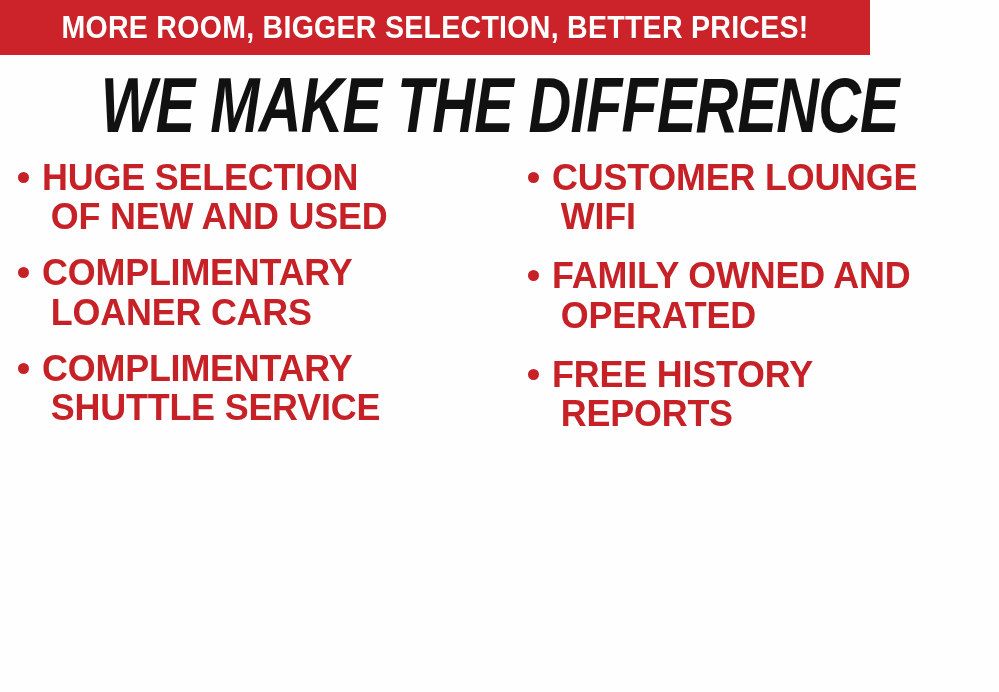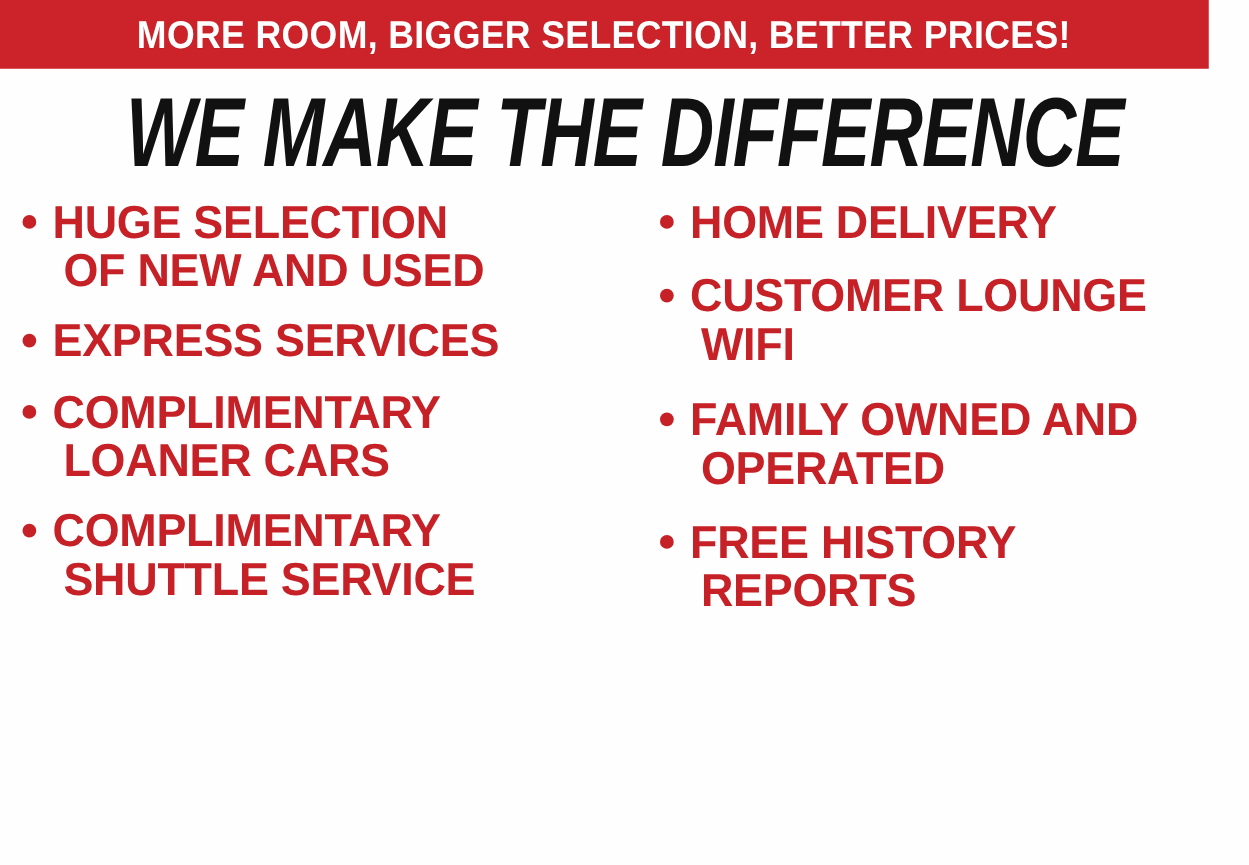--- a/index.html
+++ b/index.html
@@ -19,21 +19,21 @@
     width: 999px;
     height: 692px;
     background: #fefefe;
   }
 
   
   .top-banner {
     position: absolute;
     left: 0;
     top: 0;
-    width: 967px;
+    width: 870px;
     height: 55px;
     background: #cc2229;
     display: flex;
     align-items: center;
     justify-content: center;
   }
   .top-banner-text {
     color: #ffffff;
     font-family: "Liberation Sans", sans-serif;
     font-weight: bold;
@@ -142,26 +142,20 @@
 
     <div class="column column-left">
       <div class="feature-item">
         <span class="bullet-icon"></span>
         <span class="feature-text">
           <span>HUGE SELECTION</span>
           <span class="cont-line">OF NEW AND USED</span>
         </span>
       </div>
 
-      <div class="feature-item">
-        <span class="bullet-icon"></span>
-        <span class="feature-text">
-          <span>EXPRESS SERVICES</span>
-        </span>
-      </div>
 
 
       <div class="feature-item">
         <span class="bullet-icon"></span>
         <span class="feature-text">
           <span>COMPLIMENTARY</span>
           <span class="cont-line">LOANER CARS</span>
         </span>
       </div>
 
@@ -169,26 +163,20 @@
         <span class="bullet-icon"></span>
         <span class="feature-text">
           <span>COMPLIMENTARY</span>
           <span class="cont-line">SHUTTLE SERVICE</span>
         </span>
       </div>
     </div>
 
     <div class="column column-right">
 
-      <div class="feature-item">
-        <span class="bullet-icon"></span>
-        <span class="feature-text">
-          <span>HOME DELIVERY</span>
-        </span>
-      </div>
 
       <div class="feature-item">
         <span class="bullet-icon"></span>
         <span class="feature-text">
           <span>CUSTOMER LOUNGE</span>
           <span class="cont-line">WIFI</span>
         </span>
       </div>
 
 

